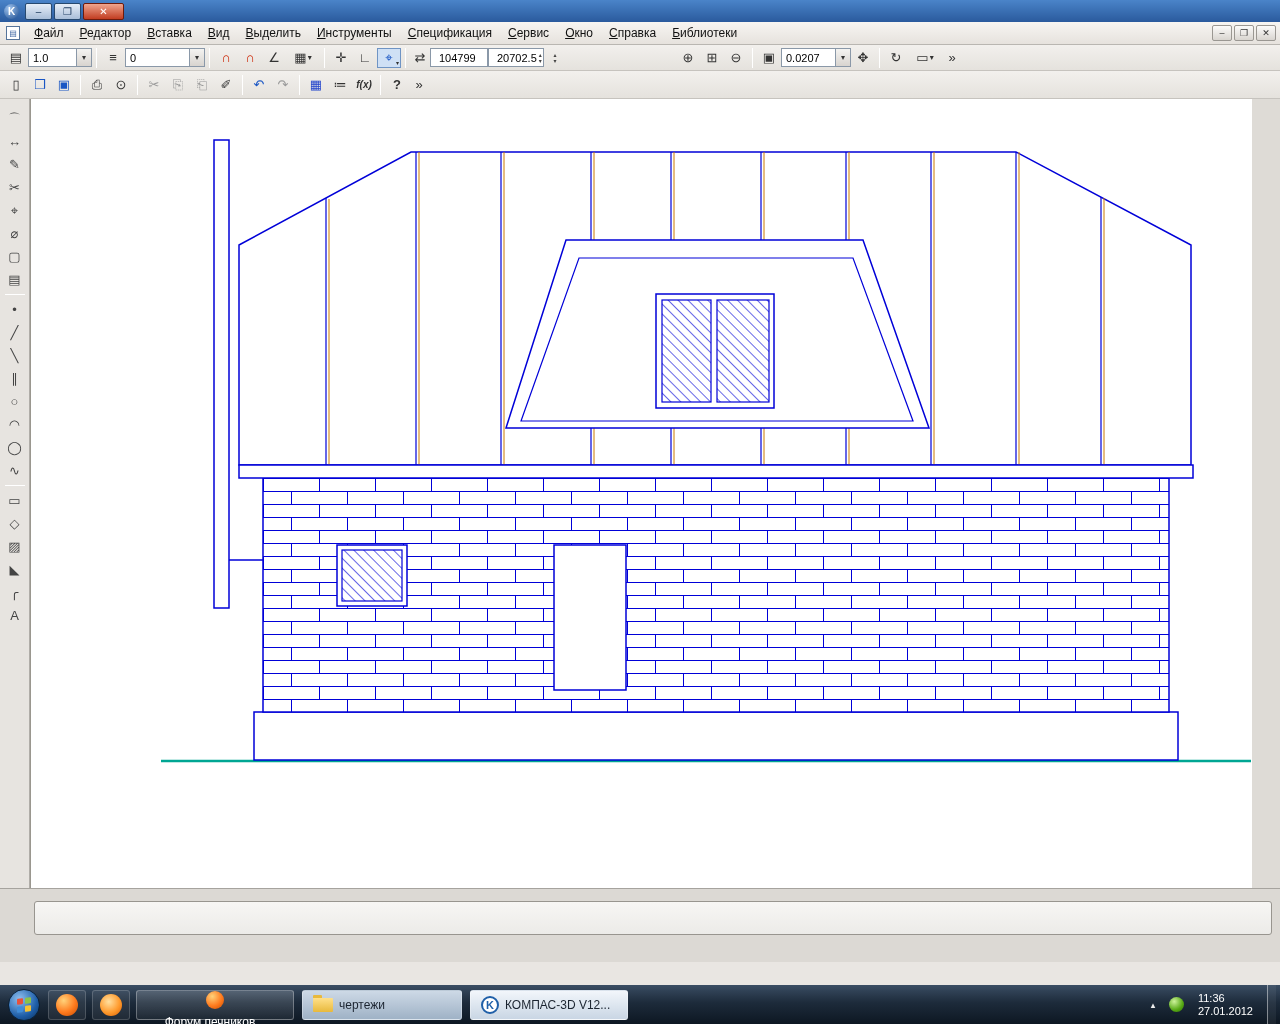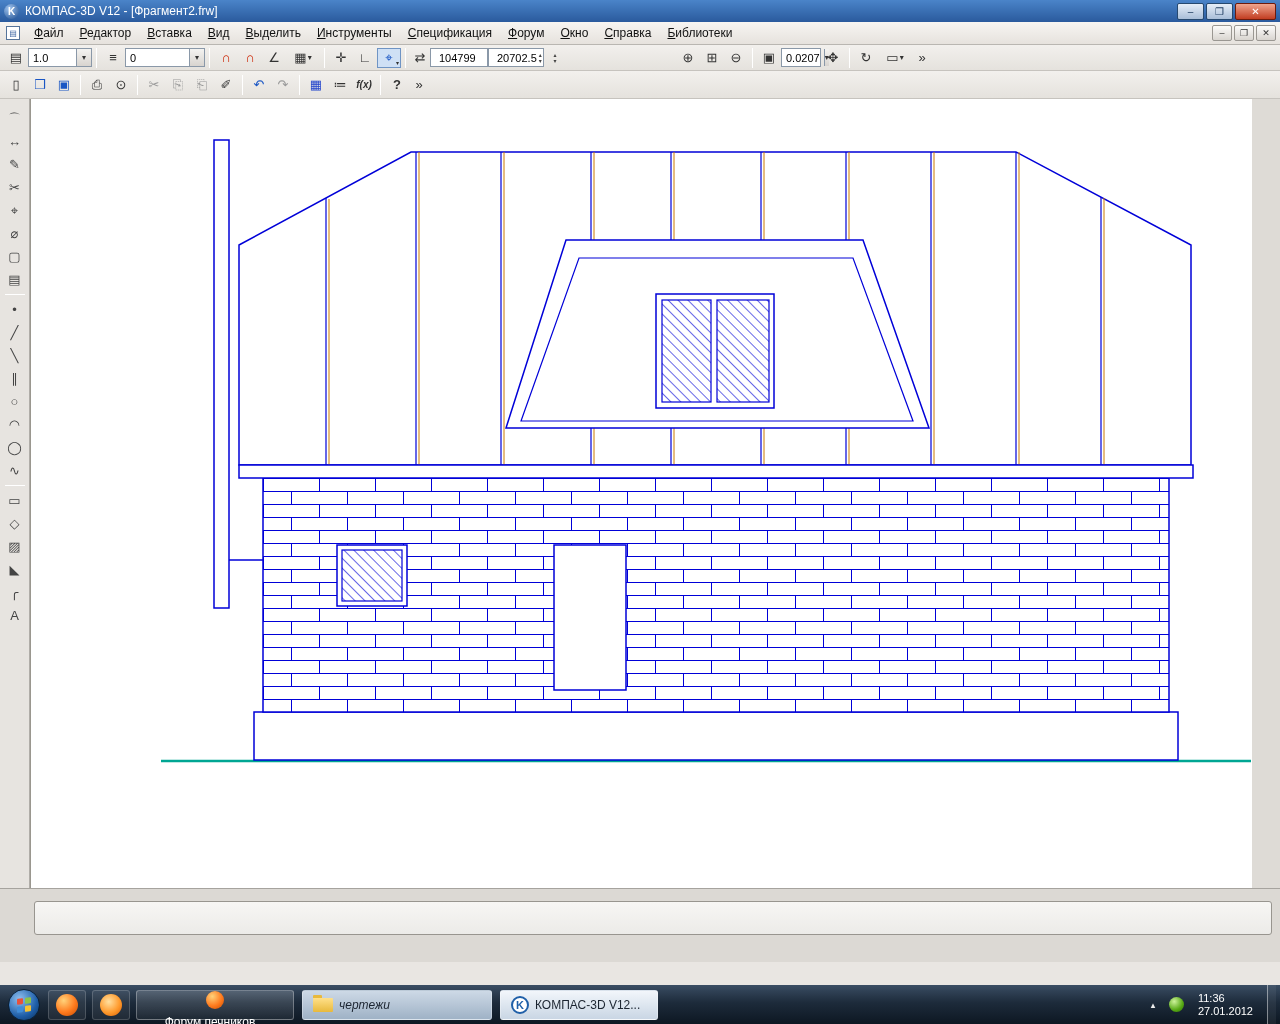--- a/index.html
+++ b/index.html
@@ -46,21 +46,21 @@
   .tbtn .corner{position:absolute;right:1px;bottom:1px;font-size:6px;line-height:6px;color:#333;}
   .tsep{width:1px;height:20px;background:#b4b1ac;border-right:1px solid #fff;margin:0 4px;}
   .combo{display:flex;align-items:center;background:#fff;border:1px solid #8a98a8;height:19px;}
   .combo .cval{padding:0 4px;font-size:11px;flex:1;color:#000;}
   .combo .cdd{width:15px;height:100%;background:linear-gradient(#f4f3f1,#d8d4cf);
               border-left:1px solid #8a98a8;font-size:8px;display:flex;align-items:center;justify-content:center;color:#333;}
   .field{display:flex;align-items:center;background:#fff;border:1px solid #8a98a8;height:19px;padding:0 8px;}
   .field .fval{font-size:11px;flex:1;color:#000;}
   .spin{display:flex;flex-direction:column;margin-left:2px;}
   .spin i{font-style:normal;font-size:6px;line-height:6px;color:#444;}
-  .w64{width:64px;} .w80{width:80px;} .w58{width:58px;} .w56{width:56px;} .w62{width:40px;}
+  .w64{width:64px;} .w80{width:80px;} .w58{width:58px;} .w56{width:56px;} .w62{width:70px;}
   .spacer{width:112px;}
   .blue{color:#1a56c4;} .red{color:#cc2200;} .gray{color:#9a9a9a;} .bluegrid{color:#2244cc;}
   .fx{font-size:10px;font-style:italic;font-weight:bold;}
 
   
   .workspace{position:absolute;left:0;top:99px;width:1280px;height:789px;background:#dedbd6;}
   .left-strip{position:absolute;left:0;top:0;width:30px;height:789px;background:#e7e4e0;
               border-right:1px solid #b0ada8;display:flex;flex-direction:column;align-items:center;padding-top:8px;}
   .ltool{width:24px;height:23px;display:flex;align-items:center;justify-content:center;
          font-size:13px;color:#444;background:transparent;border:1px solid transparent;padding:0;}
@@ -90,58 +90,57 @@
   .flag i{border-radius:1px;}
   .flag i:nth-child(1){background:#e8513c;} .flag i:nth-child(2){background:#8bc34a;}
   .flag i:nth-child(3){background:#3f8cd8;} .flag i:nth-child(4){background:#f7c231;}
   .pin{width:38px;height:30px;border-radius:3px;display:flex;align-items:center;justify-content:center;
        background:rgba(255,255,255,0.07);border:1px solid rgba(255,255,255,0.18);margin-right:6px;}
   .ff{width:22px;height:22px;border-radius:50%;background:radial-gradient(circle at 35% 30%,#ffd27a,#ff7b1e 55%,#c64a00);}
   .ff2{width:22px;height:22px;border-radius:50%;background:radial-gradient(circle at 40% 35%,#ffe0a0,#ff9b2e 55%,#d85c00);}
   .taskbtn{height:30px;border-radius:3px;display:flex;align-items:center;gap:6px;padding:0 10px;
            margin-right:8px;border:1px solid rgba(255,255,255,0.3);color:#fff;font-size:12px;white-space:nowrap;}
   .taskbtn.t1{width:158px;background:linear-gradient(rgba(255,255,255,0.18),rgba(255,255,255,0.06));flex-direction:column;}
-  .taskbtn.t2{width:190px;background:linear-gradient(#cdd9e6,#9fb2c6);color:#1b2430;font-style:italic;}
+  .taskbtn.t2{width:160px;background:linear-gradient(#cdd9e6,#9fb2c6);color:#1b2430;}
   .taskbtn.t3{width:158px;background:linear-gradient(#f2f6fb,#c9d6e4);color:#1b2430;}
   .ffs{width:18px;height:18px;border-radius:50%;background:radial-gradient(circle at 35% 30%,#ffd27a,#ff7b1e 55%,#c64a00);flex:none;}
   .folder{width:20px;height:14px;background:linear-gradient(#ffe08a,#e8b93c);border-radius:1px;position:relative;flex:none;}
   .folder::before{content:"";position:absolute;left:0;top:-3px;width:9px;height:3px;background:#e8b93c;border-radius:1px 1px 0 0;}
   .kicon{width:18px;height:18px;border-radius:50%;background:#fff;border:2px solid #1f5fa8;color:#1f5fa8;
          font-weight:bold;font-size:11px;display:flex;align-items:center;justify-content:center;flex:none;}
   .tray{margin-left:auto;display:flex;align-items:center;gap:8px;color:#fff;}
   .tray-arrow{font-size:9px;color:#eee;width:16px;text-align:center;}
   .tray-orb{width:15px;height:15px;border-radius:50%;background:radial-gradient(circle at 35% 30%,#cdf29a,#56a814 60%,#2e6a06);display:inline-block;}
   .clock{text-align:left;font-size:11px;line-height:13px;padding:0 6px;}
   .show-desktop{width:9px;height:39px;border-left:1px solid rgba(255,255,255,0.45);background:rgba(255,255,255,0.06);}
 </style>
 </head>
 <body>
 
 <div class="window">
 
   <div class="titlebar">
     <span class="app-icon">K</span>
-    <span class="title-text">КОМПАС-3D V12 - [Фрагмент2.frw]</span>
     <div class="win-buttons">
       <button class="wbtn">–</button>
       <button class="wbtn">❐</button>
       <button class="wbtn close">✕</button>
     </div>
   </div>
 
   <div class="menubar">
     <span class="mdi-doc">▤</span>
     <span class="menu-item">Файл</span>
     <span class="menu-item">Редактор</span>
     <span class="menu-item">Вставка</span>
     <span class="menu-item">Вид</span>
     <span class="menu-item">Выделить</span>
     <span class="menu-item">Инструменты</span>
     <span class="menu-item">Спецификация</span>
-    <span class="menu-item">Форум</span>
+    <span class="menu-item">Сервис</span>
     <span class="menu-item">Окно</span>
     <span class="menu-item">Справка</span>
     <span class="menu-item">Библиотеки</span>
     <div class="mdi-buttons">
       <button class="mbtn">–</button>
       <button class="mbtn">❐</button>
       <button class="mbtn">✕</button>
     </div>
   </div>
 

